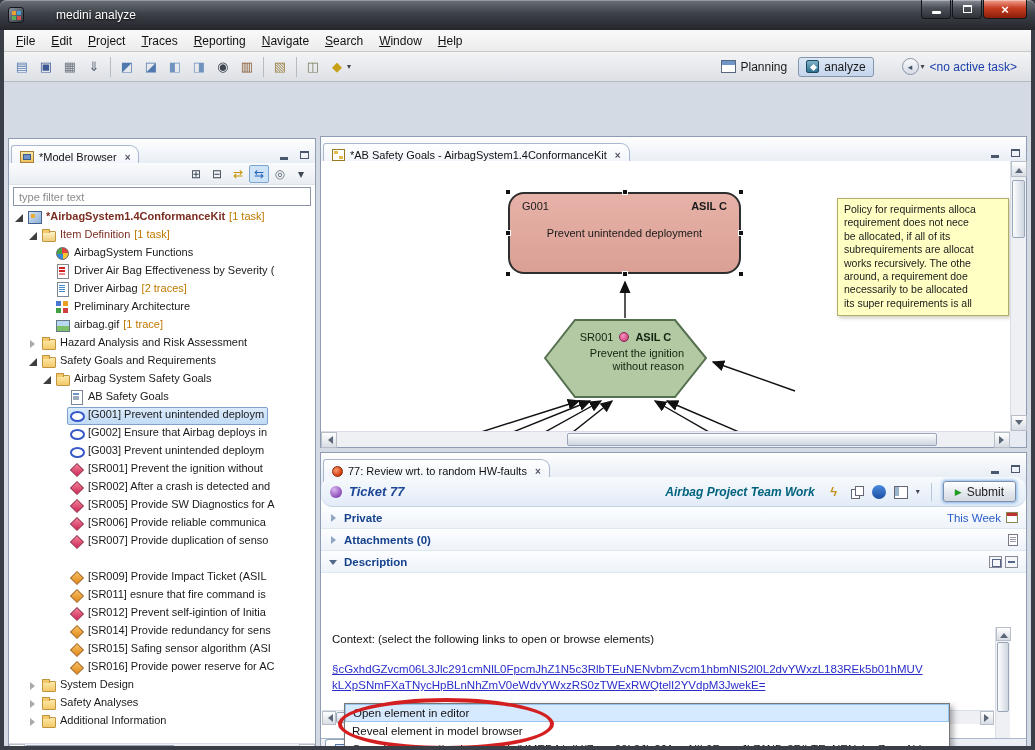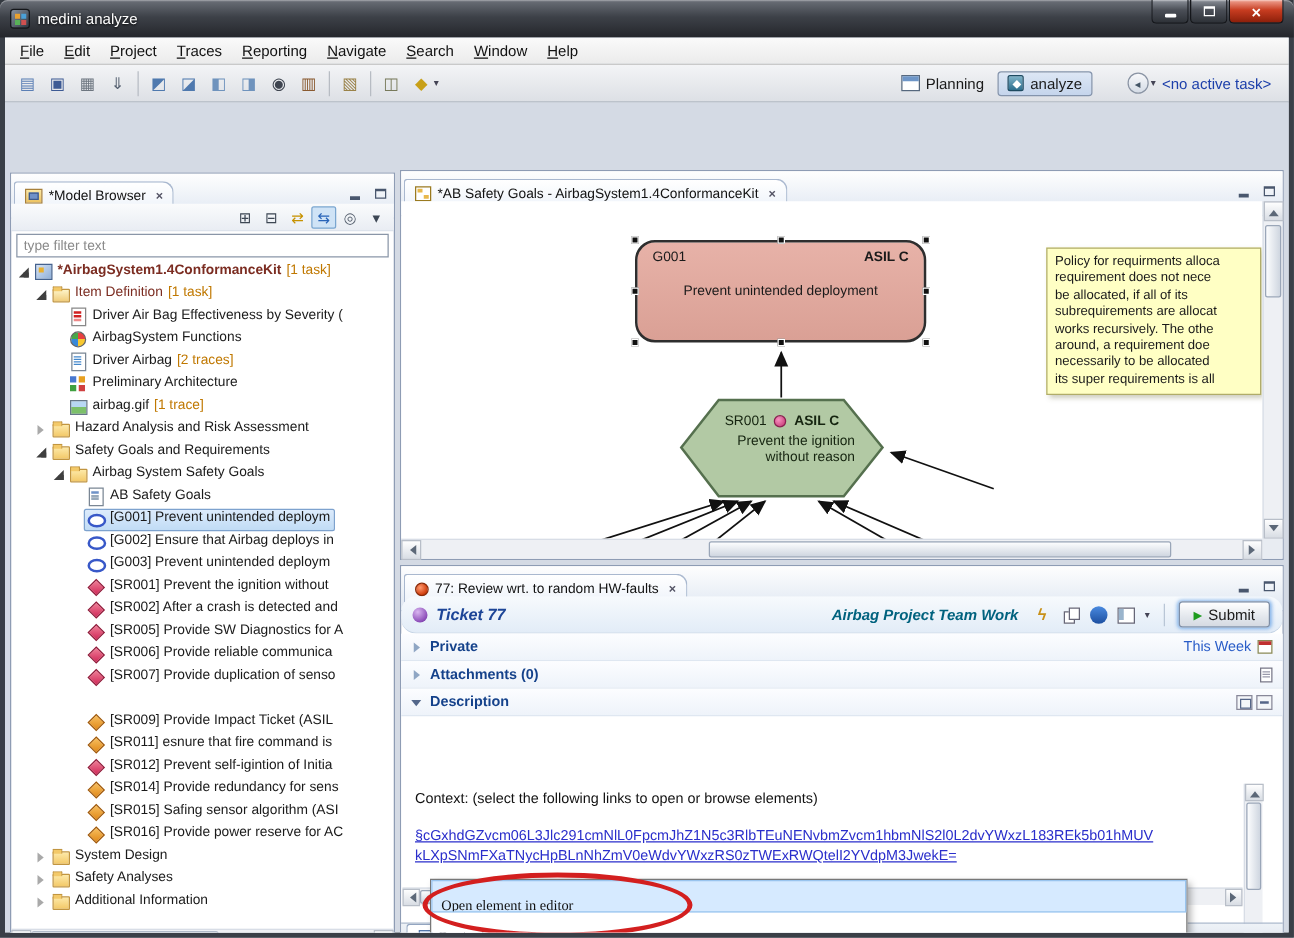--- a/index.html
+++ b/index.html
@@ -4,21 +4,21 @@
 <style>
   * { margin:0; padding:0; box-sizing:border-box; }
   html,body { width:1035px; height:750px; }
   body { font-family:"Liberation Sans", sans-serif; font-size:12px; background:#343940; overflow:hidden; }
 
   .window { position:absolute; left:0; top:0; width:1035px; height:750px; background:#3a3f47; border-radius:6px 6px 0 0; }
 
   
   .titlebar { position:absolute; left:0; top:0; width:1035px; height:30px;
     background:linear-gradient(#6b7078,#3d4148 45%,#24262b); border-radius:6px 6px 0 0;
-    display:flex; align-items:center; padding:0 8px; color:#fff; box-shadow:inset 0 1px 0 rgba(255,255,255,.3); }
+    display:flex; align-items:center; padding:0 8px; color:#fff; box-shadow:inset 0 1px 0 rgba(255,255,255,.3);gap:26px; }
   .appicon { width:16px; height:16px; margin-right:6px; border-radius:3px;
     background:linear-gradient(135deg,#8892a0,#2e3540); border:1px solid #14161a; position:relative; }
   .appicon::before { content:""; position:absolute; left:3px; top:3px; width:4px; height:4px; background:#e8a030; box-shadow:5px 0 0 #4aa0d8, 0 5px 0 #58b058, 5px 5px 0 #d05050; }
   .title { font-size:12px; text-shadow:0 1px 2px #000; }
   .caps { position:absolute; right:8px; top:0; display:flex; }
   .cap { width:30px; height:19px; border:1px solid #14161a; border-top:none; border-radius:0 0 4px 4px;
     background:linear-gradient(#8a8f98,#4a4e56 45%,#2e3238); display:flex; align-items:center; justify-content:center;
     margin-left:1px; box-shadow:inset 0 1px 0 rgba(255,255,255,.35); }
   .cap.close { width:44px; background:linear-gradient(#f0a292,#c73c20 45%,#8c1f0a); color:#fff; font-weight:bold; font-size:13px; }
   .g-min { width:9px; height:3px; background:#fff; border-radius:1px; margin-top:6px; }
@@ -195,21 +195,21 @@
   .pageic { width:10px; height:12px; background:#fff; border:1px solid #778; position:relative; }
   .pageic::before { content:""; position:absolute; left:1px; top:2px; width:6px; height:1px; background:#99a; box-shadow:0 2px 0 #99a, 0 4px 0 #99a; }
   .hicon2 { width:13px; height:12px; border:1px solid #889; background:#f4f6f9; margin-left:3px; position:relative; }
   .hicon2.a::before { content:""; position:absolute; left:2px; top:2px; width:7px; height:6px; border:1px solid #568; }
   .hicon2.b::before { content:""; position:absolute; left:2px; top:4px; width:7px; height:2px; background:#568; }
   .descbody { position:absolute; left:1px; top:120px; right:32px; height:151px; padding:6px 10px; font-size:11.5px; color:#111; }
   .ctxline { margin-bottom:16px; }
   .lnk { color:#2a2ecb; text-decoration:underline; white-space:nowrap; overflow:hidden; line-height:16px; }
   .popup { position:absolute; left:22px; top:76px; width:606px; background:#fff; border:1px solid #777;
     box-shadow:3px 3px 6px rgba(0,0,0,.35); z-index:4; }
-  .pmi { height:18px; line-height:18px; padding:12px 7px; white-space:nowrap; overflow:hidden; font-size:11.5px; color:#111;font-family:Liberation Serif, serif; }
+  .pmi { height:18px; line-height:18px; padding:0 7px; white-space:nowrap; overflow:hidden; font-size:11.5px; color:#111; }
   .pmi.hl { background:#d6eaff; border:1px solid #99c4ee; height:18px; line-height:16px; }
   .redellipse { position:absolute; left:-7px; top:-6px; width:216px; height:52px; border:4px solid #d31f1f;
     border-radius:50%; pointer-events:none; z-index:6; }
   .desc-hscroll { left:1px; right:32px; bottom:14px; height:14px; }
   .desc-hscroll .sbtn { height:14px; width:14px; }
   .desc-vscroll { right:16px; top:120px; height:151px; width:15px; }
   .desc-vscroll .sbtn { height:14px; width:15px; }
   .btabs { position:absolute; left:0; bottom:0; right:0; height:21px; background:linear-gradient(#eef2f7,#dbe2ec);
     border-top:1px solid #aab8cc; display:flex; align-items:flex-end; padding-left:4px; }
   .btab { height:18px; display:flex; align-items:center; gap:4px; padding:0 9px; font-size:11px; color:#223; }
@@ -333,30 +333,30 @@
               <span class="tsel">
                 <span class="ticon i-itemdef"></span>
                 <span class="tlbl maroon">Item Definition</span>
                 <span class="tsuf">[1 task]</span>
               </span>
             </div>
             <div class="trow">
               <span class="tind" style="width: 32px;"></span>
               <span class="tar"></span>
               <span class="tsel">
+                <span class="ticon i-functions"></span>
+                <span class="tlbl">AirbagSystem Functions</span>
+              </span>
+            </div>
+            <div class="trow">
+              <span class="tind" style="width: 32px;"></span>
+              <span class="tar"></span>
+              <span class="tsel">
                 <span class="ticon i-pdf"></span>
                 <span class="tlbl">Driver Air Bag Effectiveness by Severity (</span>
-              </span>
-            </div>
-            <div class="trow">
-              <span class="tind" style="width: 32px;"></span>
-              <span class="tar"></span>
-              <span class="tsel">
-                <span class="ticon i-functions"></span>
-                <span class="tlbl">AirbagSystem Functions</span>
               </span>
             </div>
             <div class="trow">
               <span class="tind" style="width: 32px;"></span>
               <span class="tar"></span>
               <span class="tsel">
                 <span class="ticon i-doc"></span>
                 <span class="tlbl">Driver Airbag</span>
                 <span class="tsuf">[2 traces]</span>
               </span>

